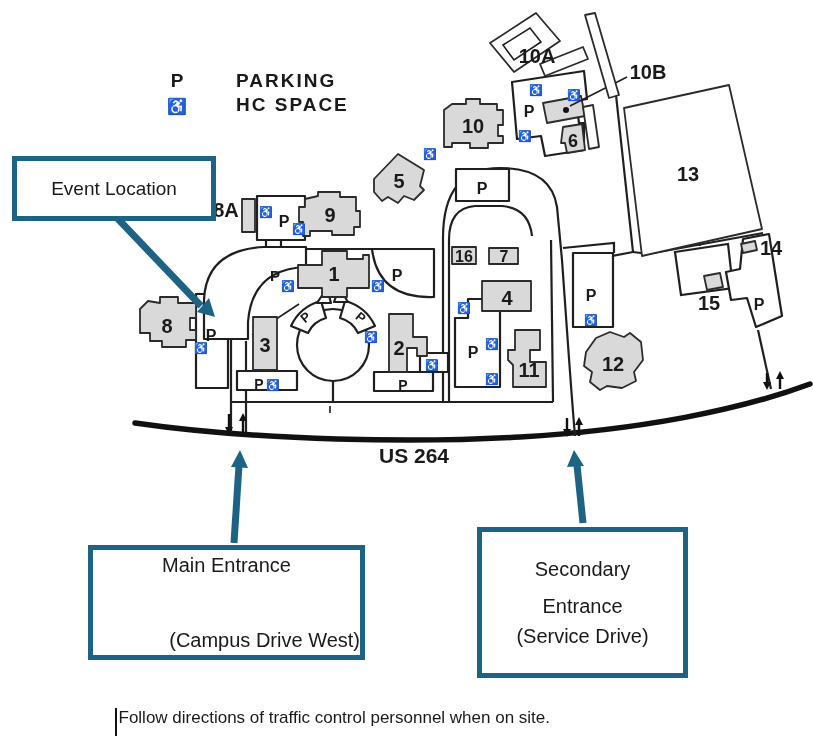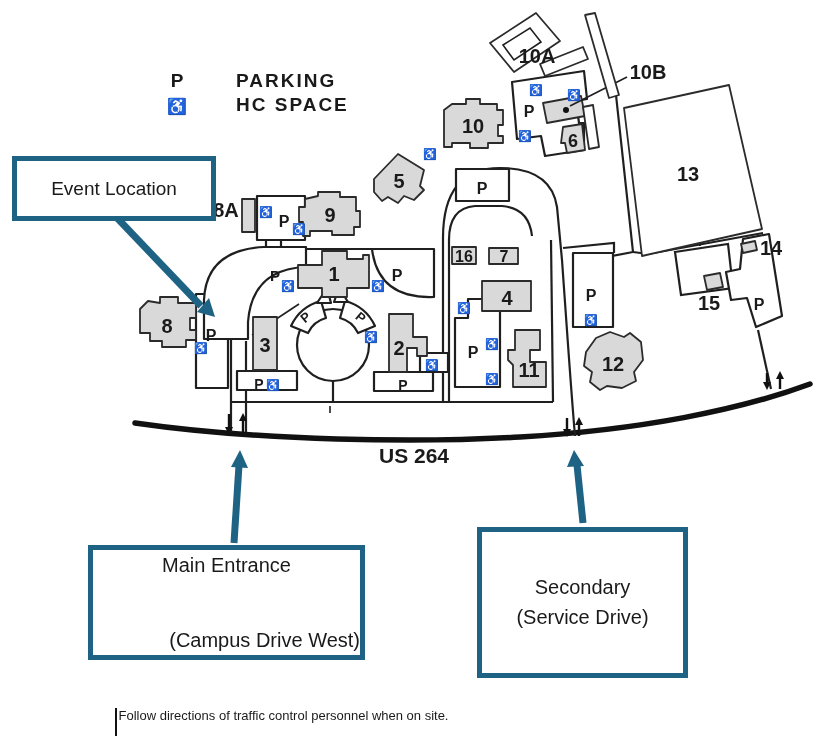--- a/index.html
+++ b/index.html
@@ -21,21 +21,21 @@
   .callout{position:absolute;border:5px solid #1e6384;background:#fff;display:flex;
            flex-direction:column;align-items:center;justify-content:center;text-align:center;}
   .callout .ln{width:100%;}
   .event-box{left:12px;top:135px;width:194px;height:55px;font-size:19px;margin-top:21px;}
   .main-box{left:88px;top:545px;width:267px;height:105px;font-size:20px;gap:19px;}
   .main-box .ln2{margin-top:33px;text-align:right;}
   .sec-box{left:477px;top:527px;width:201px;height:141px;font-size:20px;}
   .sec-box .ln2{margin-top:14px;}
   .sec-box .ln3{margin-top:7px;}
   
-  .footer{position:absolute;left:115px;top:708px;font-size:13px;display:flex;align-items:flex-start;}
+  .footer{position:absolute;left:115px;top:708px;font-size:17px;display:flex;align-items:flex-start;}
   .caret{display:inline-block;width:1.5px;height:28px;background:#111;margin-right:2px;}
 </style>
 </head>
 <body>
 
 <div class="canvas">
 
 <svg class="map-svg" width="813" height="756" viewBox="0 0 813 756">
 
   <g>
@@ -202,20 +202,21 @@
   <div class="ln">Event Location</div>
 </div>
 
 <div class="callout main-box">
   <div class="ln">Main Entrance</div>
   <div class="ln ln2">(Campus Drive West)</div>
 </div>
 
 <div class="callout sec-box">
   <div class="ln">Secondary</div>
+  <div class="ln ln2">Entrance</div>
   <div class="ln ln3">(Service Drive)</div>
 </div>
 
 <div class="footer">
   <span class="caret"></span>
   <span>Follow directions of traffic control personnel when on site.</span>
 </div>
 
 </div>
 

